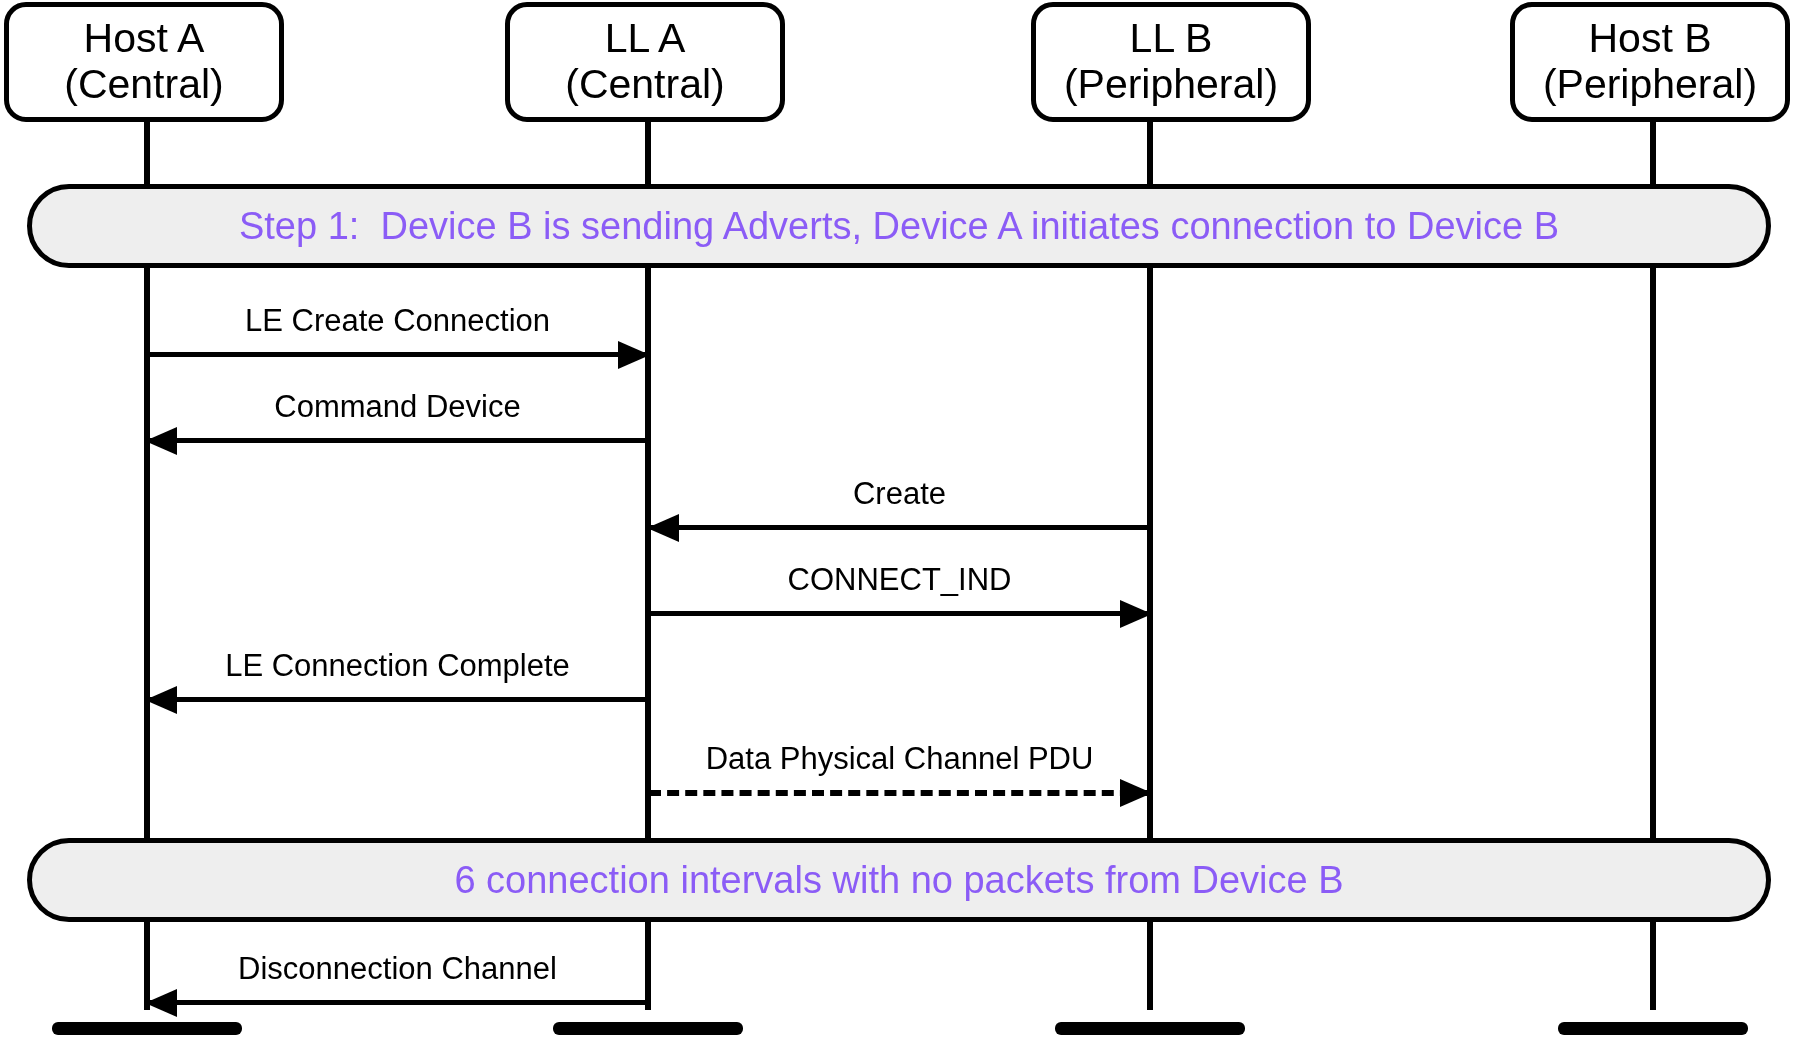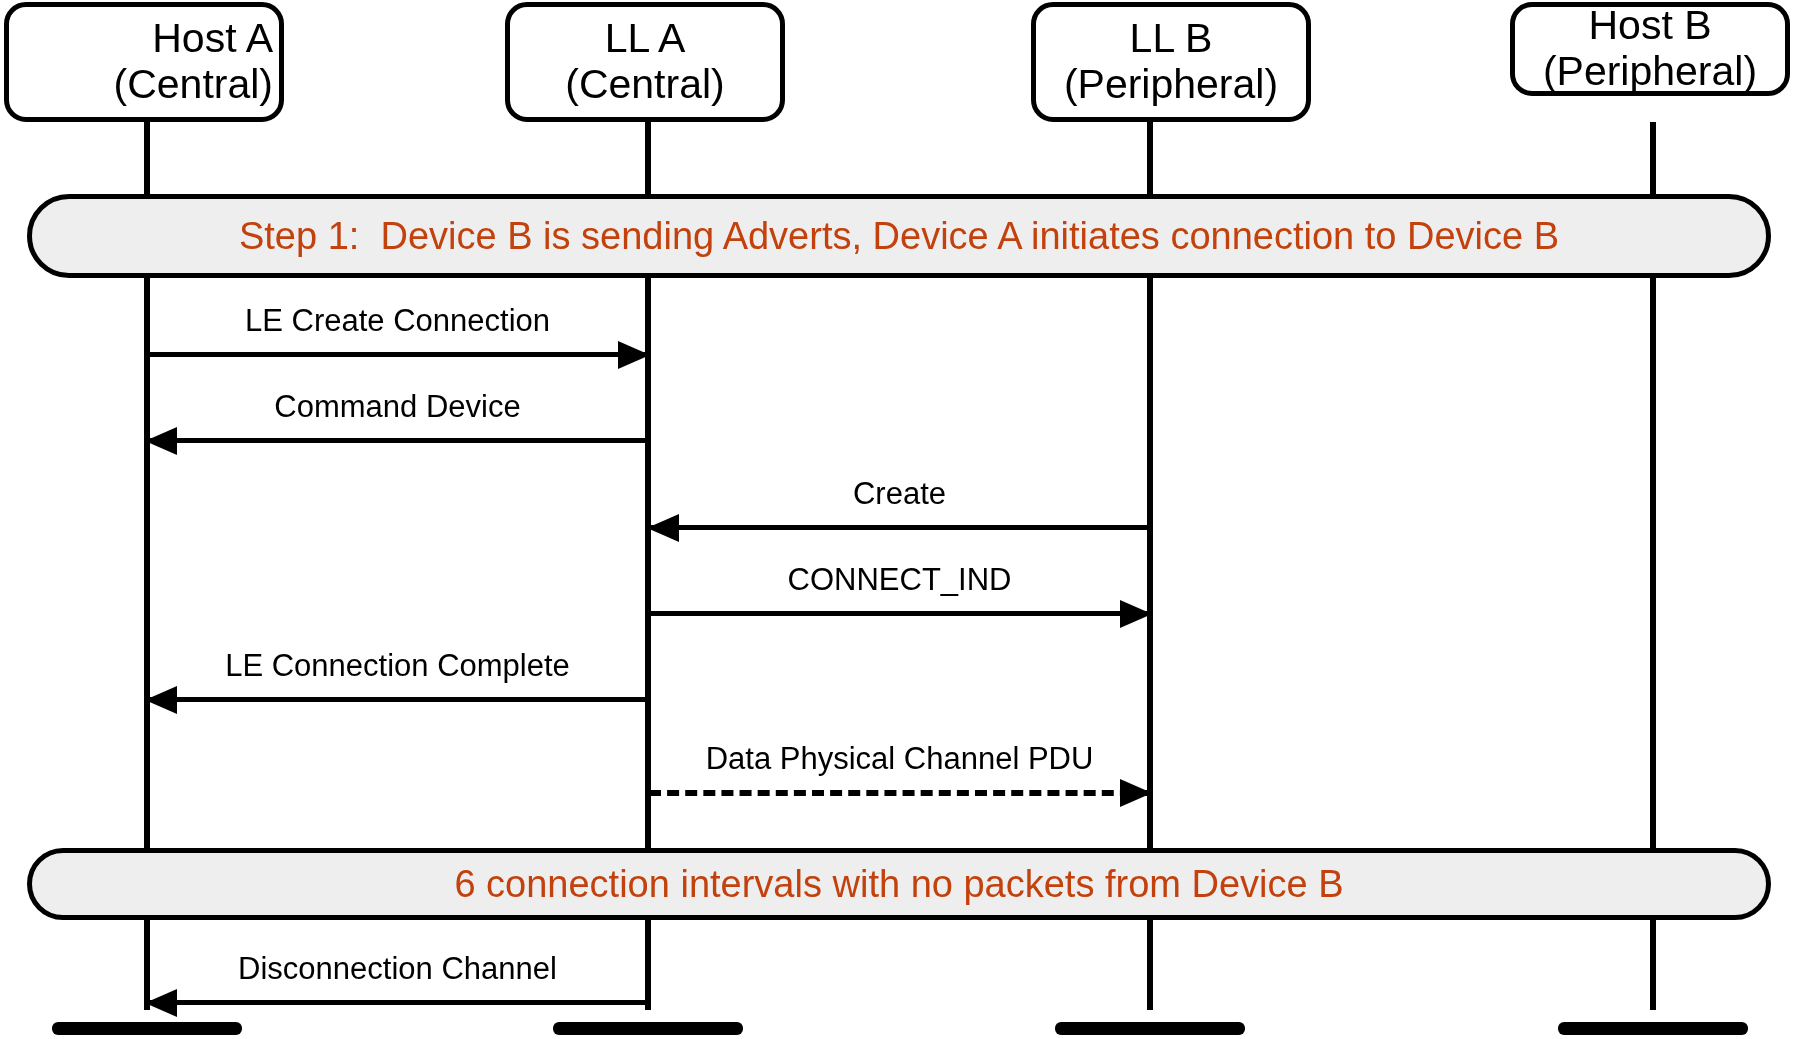--- a/index.html
+++ b/index.html
@@ -55,23 +55,22 @@
   .banner {
     position: absolute;
     box-sizing: border-box;
     border: 5px solid #000000;
     border-radius: 48px;
     background: #eeeeee;
     display: flex;
     align-items: center;
     justify-content: center;
     font-size: 38px;
-    color: #c2410c;
+    color: #8b5cf6;
     white-space: pre;
-    margin-top: 10px;
   }
   
   .message {
     position: absolute;
     height: 0;
   }
   .msg-line {
     position: absolute;
     left: 0;
     right: 0;
@@ -116,33 +115,33 @@
 </head>
 <body>
 
 <div id="canvas">
 
   <div class="lifeline" style="left:144px; top:122px; height:888px;"></div>
   <div class="lifeline" style="left:645px; top:122px; height:888px;"></div>
   <div class="lifeline" style="left:1147px; top:122px; height:888px;"></div>
   <div class="lifeline" style="left:1650px; top:122px; height:888px;"></div>
 
-  <div class="actor-box" style="left:4px; top:2px; width:280px; height:120px;align-items:flex-end;">
+  <div class="actor-box" style="left:4px; top:2px; width:280px; height:120px;">
     <span>Host A</span>
     <span class="actor-role">(Central)</span>
   </div>
   <div class="actor-box" style="left:505px; top:2px; width:280px; height:120px;">
     <span>LL A</span>
     <span class="actor-role">(Central)</span>
   </div>
   <div class="actor-box" style="left:1007px; top:2px; width:280px; height:120px;margin-left:24px;">
     <span>LL B</span>
     <span class="actor-role">(Peripheral)</span>
   </div>
-  <div class="actor-box" style="left:1510px; top:2px; width:280px; height:94px;">
+  <div class="actor-box" style="left:1510px; top:2px; width:280px; height:120px;">
     <span>Host B</span>
     <span class="actor-role">(Peripheral)</span>
   </div>
 
   <div class="banner" style="left:27px; top:184px; width:1744px; height:84px;">
     <span>Step 1:  Device B is sending Adverts, Device A initiates connection to Device B</span>
   </div>
 
   <div class="message" style="left:147px; top:352px; width:501px;">
     <div class="msg-line"></div>
@@ -173,21 +172,21 @@
     <div class="arrowhead left"></div>
     <div class="msg-label">LE Connection Complete</div>
   </div>
 
   <div class="message" style="left:649px; top:790px; width:501px;">
     <div class="msg-line dashed"></div>
     <div class="arrowhead right"></div>
     <div class="msg-label">Data Physical Channel PDU</div>
   </div>
 
-  <div class="banner" style="left:27px; top:838px; width:1744px; height:72px;">
+  <div class="banner" style="left:27px; top:838px; width:1744px; height:84px;">
     <span>6 connection intervals with no packets from Device B</span>
   </div>
 
   <div class="message" style="left:147px; top:1000px; width:501px;">
     <div class="msg-line"></div>
     <div class="arrowhead left"></div>
     <div class="msg-label">Disconnection Channel</div>
   </div>
 
   <div class="terminator" style="left:52px; top:1022px; width:190px;"></div>

